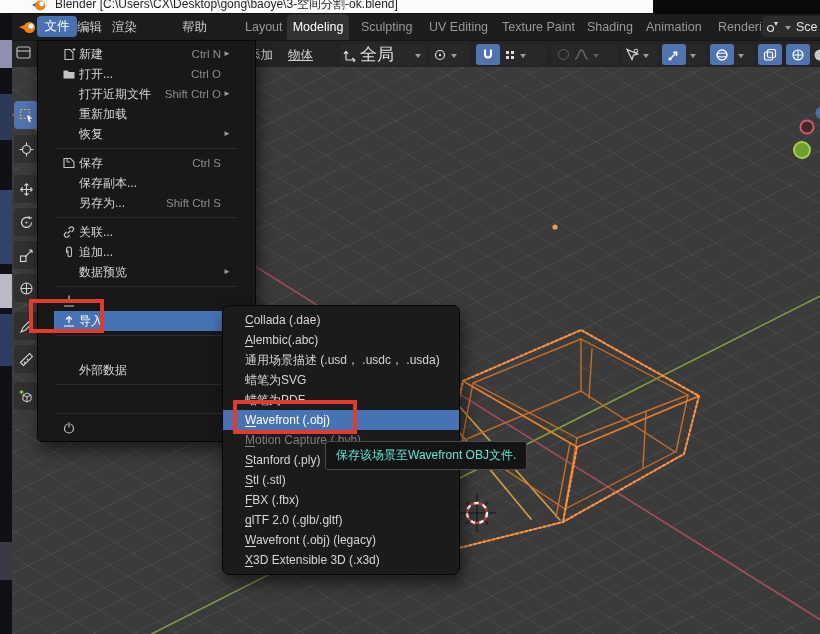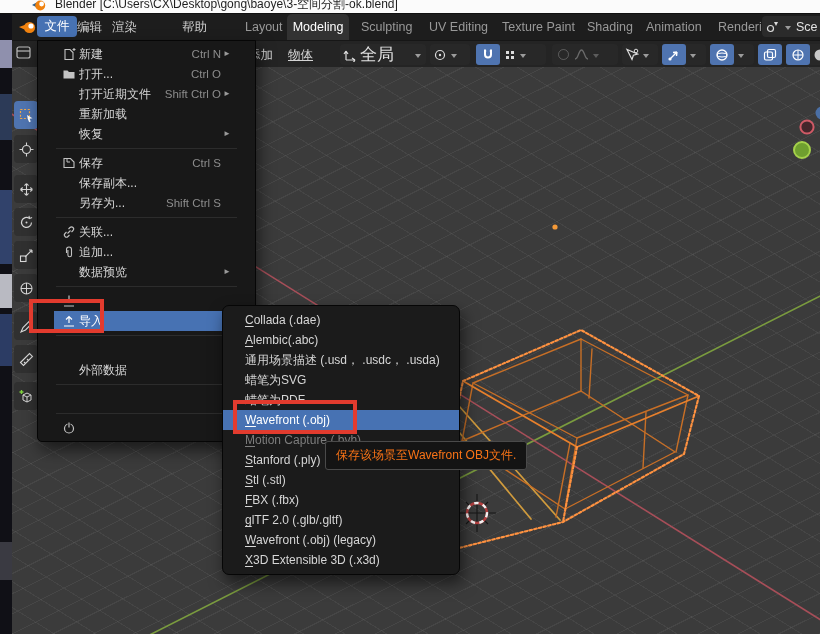--- a/index.html
+++ b/index.html
@@ -1,20 +1,20 @@
 <!DOCTYPE html>
 <html><head>
 <meta charset="utf-8">
 <style>
   html,body{margin:0;padding:0;background:#000;}
   #screen{position:relative;width:820px;height:634px;overflow:hidden;background:#0a0a0a;
     font-family:"Liberation Sans","DejaVu Sans",sans-serif;-webkit-font-smoothing:antialiased;}
   .abs{position:absolute;}
   
-  .titlebar{left:0;top:0;width:820px;height:13px;background:#fbfbfb;overflow:hidden;border-bottom:1px solid #111;}
+  .titlebar{left:0;top:0;width:653px;height:13px;background:#fbfbfb;overflow:hidden;border-bottom:1px solid #111;}
   .titletext{position:absolute;left:55px;top:-4px;font-size:12px;color:#1e1e1e;white-space:nowrap;}
   
   .strip{left:0;top:14px;width:12px;height:620px;background:#101016;overflow:hidden;}
   .blob{position:absolute;left:0;width:12px;}
   
   .menurow{left:12px;top:14px;width:808px;height:26px;background:#1d1d1d;}
   .toolrow{left:12px;top:40px;width:808px;height:27px;background:#242424;border-top:1px solid #161616;box-sizing:border-box;}
   .m1{position:absolute;top:5px;font-size:12.5px;color:#cfcfcf;white-space:nowrap;}
   .filebtn{position:absolute;left:25px;top:2px;width:40px;height:21px;background:#4772b3;border-radius:4px;
     color:#fff;font-size:12.5px;text-align:center;line-height:21px;}
@@ -53,21 +53,21 @@
   .mi.hl{background:#4772b3;color:#fff;}
   .mi.hl .mia{color:#fff;}
   .mi.hl .mic svg *{stroke:#fff;}
   .msep{height:1px;background:#2c2c2c;margin:4px 2px;}
   .si{height:20px;display:flex;align-items:center;padding:0 10px 0 22px;font-size:12px;color:#d6d6d6;}
   .si.hl{background:#4772b3;color:#fff;}
   .si.dim{color:#7d7d7d;}
   .uf .mil::first-letter{text-decoration:underline;text-underline-offset:2px;}
   
   .ttip{left:325px;top:441px;background:#141414;border:1px solid #4a4a4a;border-radius:3px;padding:5px 10px;
-    font-size:12px;color:#f97316;white-space:nowrap;z-index:60;}
+    font-size:12px;color:#5eead4;white-space:nowrap;z-index:60;}
   .redbox{border:4px solid #e23b2e;background:transparent;z-index:70;box-sizing:border-box;}
   .ic svg{display:block;}
 </style>
 </head>
 <body>
 
 <div id="screen">
 
   <div class="abs titlebar">
     <span class="abs ic" style="left:31px;top:-5px;">

